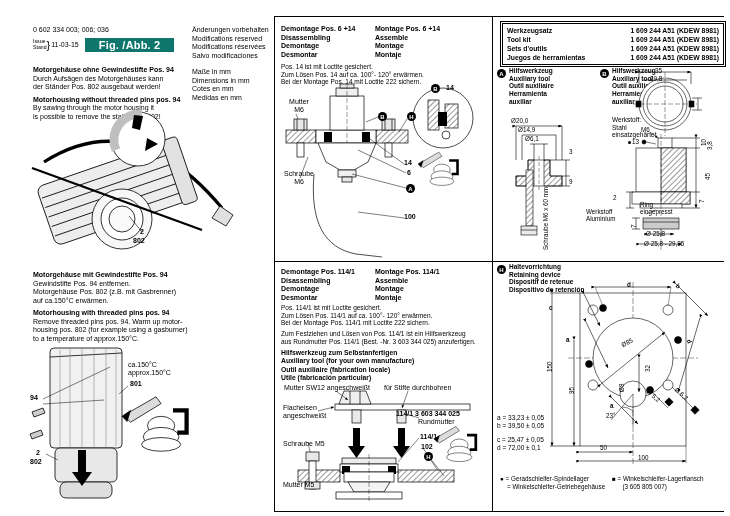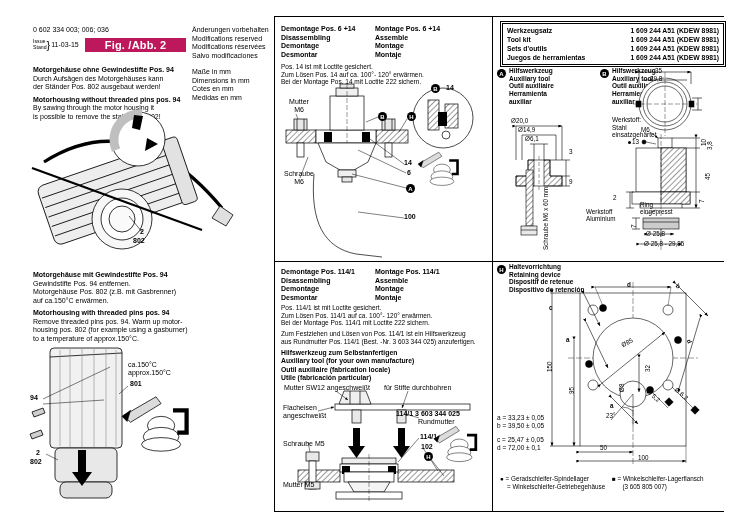--- a/index.html
+++ b/index.html
@@ -3,21 +3,21 @@
 <meta charset="utf-8">
 <style>
   html,body{margin:0;padding:0;background:#9a9a9a;}
   .page{position:relative;width:730px;height:516px;background:#fff;font-family:"Liberation Sans",sans-serif;color:#000;overflow:hidden;}
   .abs{position:absolute;}
   .t{font-size:7px;line-height:1.22;white-space:pre-line;}
   .t65{font-size:6.5px;line-height:1.18;white-space:pre-line;}
   .t63{font-size:6.3px;line-height:1.3;white-space:pre;}
   .b{font-weight:bold;}
   .ctr{text-align:center;}
-  .figbox{background:#be185d;color:#fff;font-weight:bold;font-size:11px;padding:1px 20px;letter-spacing:.2px;}
+  .figbox{background:#0f766e;color:#fff;font-weight:bold;font-size:11px;padding:1px 14px;letter-spacing:.2px;}
   .vline{position:absolute;width:1px;background:#000;}
   .hline{position:absolute;height:1px;background:#000;}
   .badge{position:absolute;width:9px;height:9px;border-radius:50%;background:#000;color:#fff;font-size:6px;font-weight:bold;display:flex;align-items:center;justify-content:center;line-height:1;}
   .toolkit{border:3px double #000;box-sizing:border-box;padding:2px 4px;}
   .tkrow{display:flex;justify-content:space-between;font-size:6.8px;font-weight:bold;line-height:9px;white-space:nowrap;}
   .tkrow .val{margin-left:6px;}
   .lbl{position:absolute;font-size:7px;line-height:1.15;white-space:pre-line;}
   .lbl.s{font-size:6.3px;}
   .rotccw{transform:rotate(-90deg);transform-origin:0 0;white-space:nowrap;}
   .rot40{transform:rotate(40deg);transform-origin:0 0;white-space:nowrap;}

